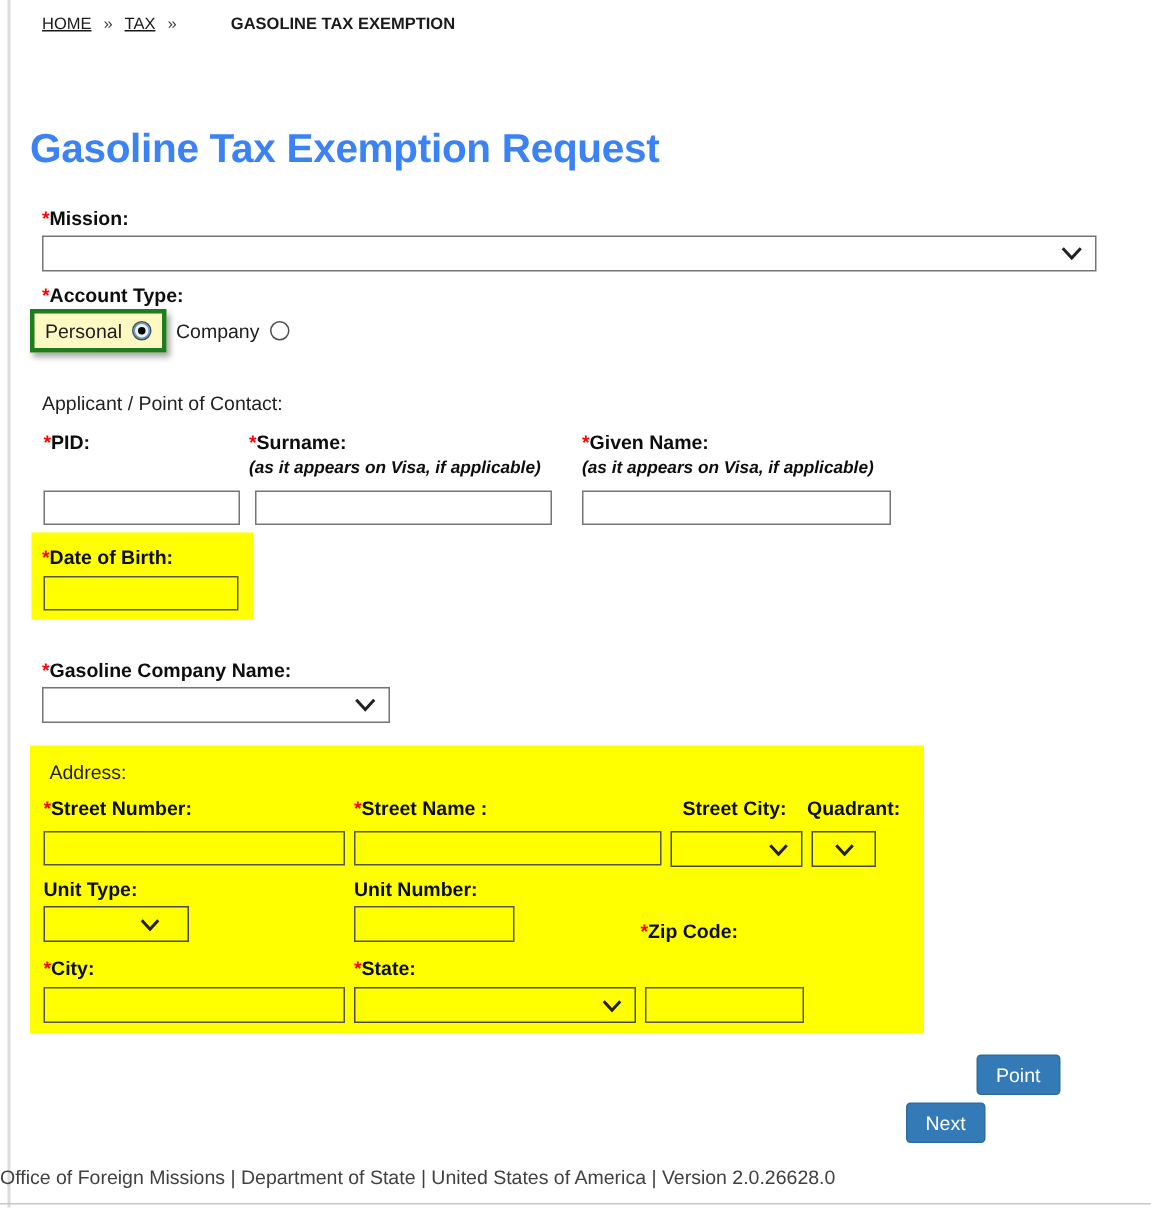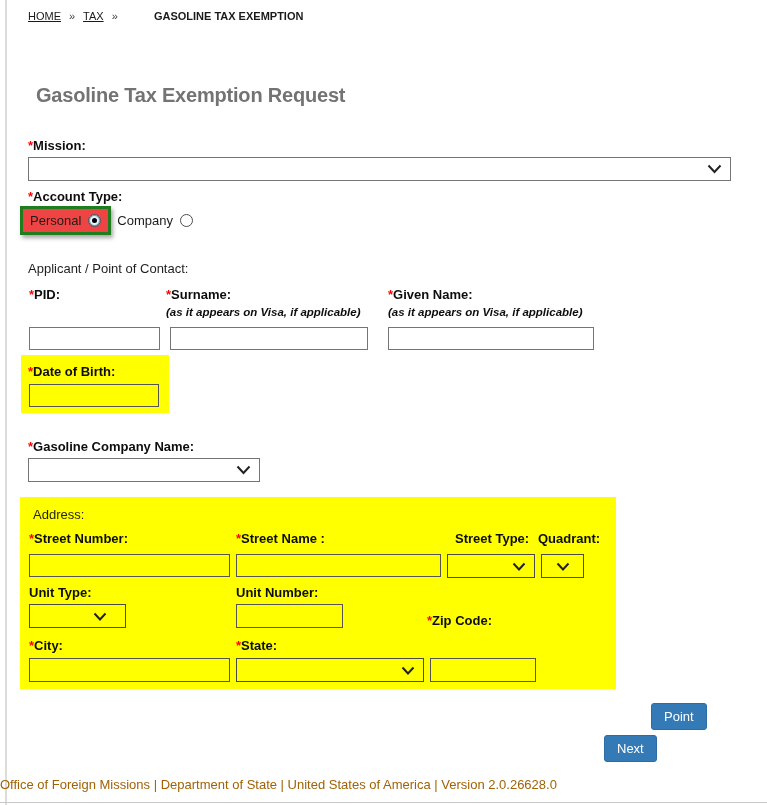--- a/index.html
+++ b/index.html
@@ -17,21 +17,21 @@
   .page-left-border { position:absolute; left:5px; top:0; width:2px; height:805px; background:#dcdcdc; }
   .page-bottom-border { position:absolute; left:0; top:802px; width:767px; height:1px; background:#c8c8c8; }
 
   
   .breadcrumb { left:28px; top:10px; font-size:11px; color:#1a1a1a; white-space:nowrap; }
   .bc-link { text-decoration:underline; font-weight:400; cursor:pointer; }
   .bc-sep { color:#3c3c3c; margin:0 5px; }
   .bc-current { font-weight:700;margin-left:28px; }
 
   
-  .page-title { left:36px; top:84px; font-size:20px; font-weight:700; color:#737373; letter-spacing:-0.2px; }
+  .page-title { left:20px; top:84px; font-size:27px; font-weight:700; color:#3b82f6; letter-spacing:-0.2px; }
 
   
   .flabel { font-size:13px; font-weight:700; color:#0d0d0d; white-space:nowrap; }
   .req { color:#ff0000; font-weight:700; }
   .plain { font-size:13px; font-weight:400; color:#1f1f1f; white-space:nowrap; }
   .note { font-size:11.5px; font-weight:700; font-style:italic; color:#0d0d0d; white-space:nowrap; }
 
   
   .tinput {
     position:absolute; height:23px;
@@ -48,21 +48,21 @@
   .sel.on-yellow { background:#ffff00; border-color:#4a4a4a; }
   .sel.center { justify-content:center; padding-right:0; }
 
   .yellow-box { position:absolute; background:#ffff00; }
 
   
   .radio-row { left:20px; top:206px; display:flex; align-items:center; font-size:13px; color:#1c1c1c; }
   .green-box {
     display:flex; align-items:center; height:29px;
     border:3px solid #1f7d1f; padding:0 7px 0 7px;
-    box-shadow:2px 3px 4px #a8a8a8; background:#ef4444;
+    box-shadow:2px 3px 4px #a8a8a8; background:#fef9c3;
   }
   .radio {
     position:relative; width:13px; height:13px; border-radius:50%;
     border:1px solid #4d4d4d; background:#ffffff; display:inline-block; flex:none;
   }
   .radio.selected { background:#eaf4fc; box-shadow: inset 0 0 0 1px #5ba0d0; }
   .radio.selected::after {
     content:""; position:absolute; left:3px; top:3px; width:5px; height:5px;
     background:#000000; border-radius:50%;
   }
@@ -70,21 +70,21 @@
 
   
   .btn {
     position:absolute; top:703px; height:27px;
     background:#337ab7; border:1px solid #2e6da4; border-radius:3px;
     color:#ffffff; font-family:"Liberation Sans", sans-serif; font-size:13px;
     padding:0 12px; display:flex; align-items:center; cursor:pointer;
   }
 
   
-  .footer { left:0; top:777px; font-size:13px; color:#a16207; white-space:nowrap; }
+  .footer { left:0; top:777px; font-size:13px; color:#404040; white-space:nowrap; }
 
   .chev { flex:none; }
 </style>
 </head>
 <body>
 
 <div class="page-left-border"></div>
 <div class="page-bottom-border"></div>
 
 <div class="abs breadcrumb">
@@ -138,21 +138,21 @@
   <svg class="chev" width="15" height="10" viewBox="0 0 15 10">
       <polyline points="1.5,1.5 7.5,8 13.5,1.5" fill="none" stroke="#222" stroke-width="2"></polyline>
     </svg>
 </div>
 
 <div class="yellow-box" style="left:20px; top:497px; width:596px; height:192px;"></div>
 <div class="abs plain" style="left:33px; top:507px;">Address:</div>
 
 <div class="abs flabel" style="left:29px; top:531px;"><span class="req">*</span><span>Street Number:</span></div>
 <div class="abs flabel" style="left:236px; top:531px;"><span class="req">*</span><span>Street Name :</span></div>
-<div class="abs flabel" style="left:455px; top:531px;"><span>Street Type:</span></div>
+<div class="abs flabel" style="left:455px; top:531px;"><span>Street City:</span></div>
 <div class="abs flabel" style="left:538px; top:531px;"><span>Quadrant:</span></div>
 
 <input class="tinput on-yellow" style="left: 29px; top: 554px; width: 201px;" value="">
 <input class="tinput on-yellow" style="left: 236px; top: 554px; width: 205px;" value="">
 <div class="sel on-yellow" style="left:447px; top:554px; width:88px;">
   <span></span>
   <svg class="chev" width="14" height="9" viewBox="0 0 14 9">
       <polyline points="1.5,1.5 7,7.5 12.5,1.5" fill="none" stroke="#222" stroke-width="2"></polyline>
     </svg>
 </div>

